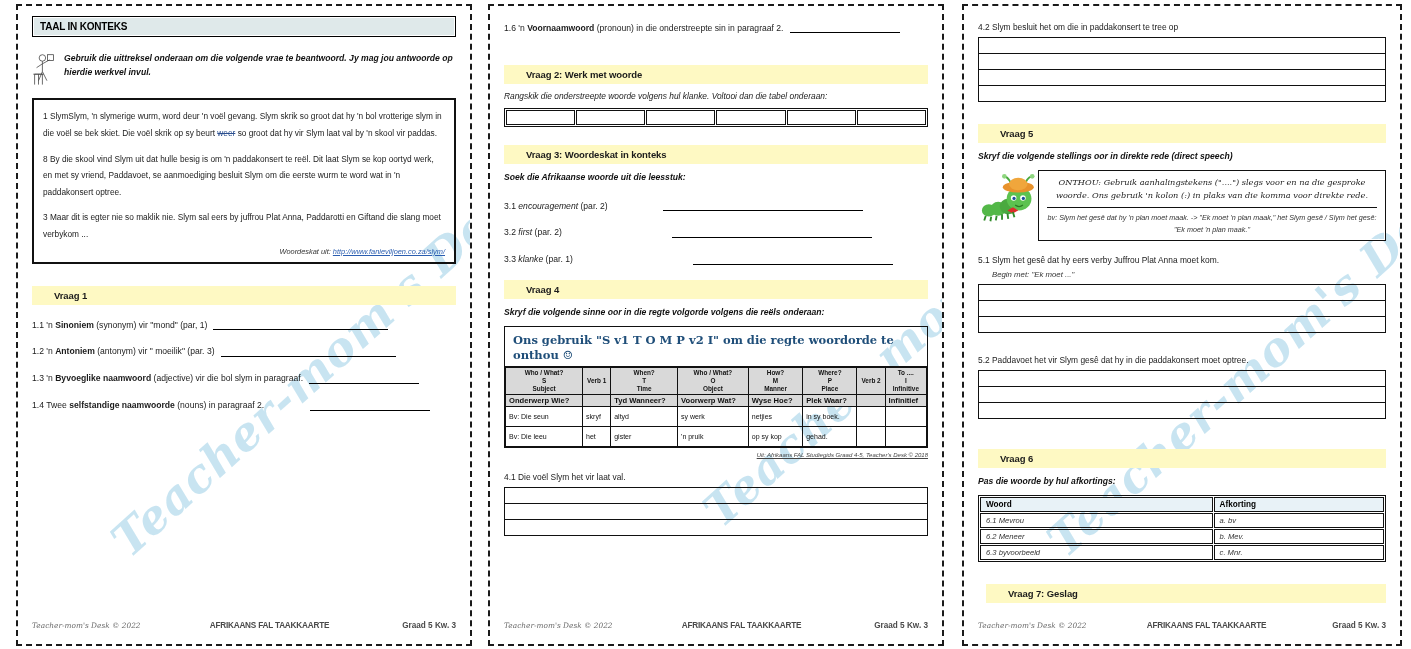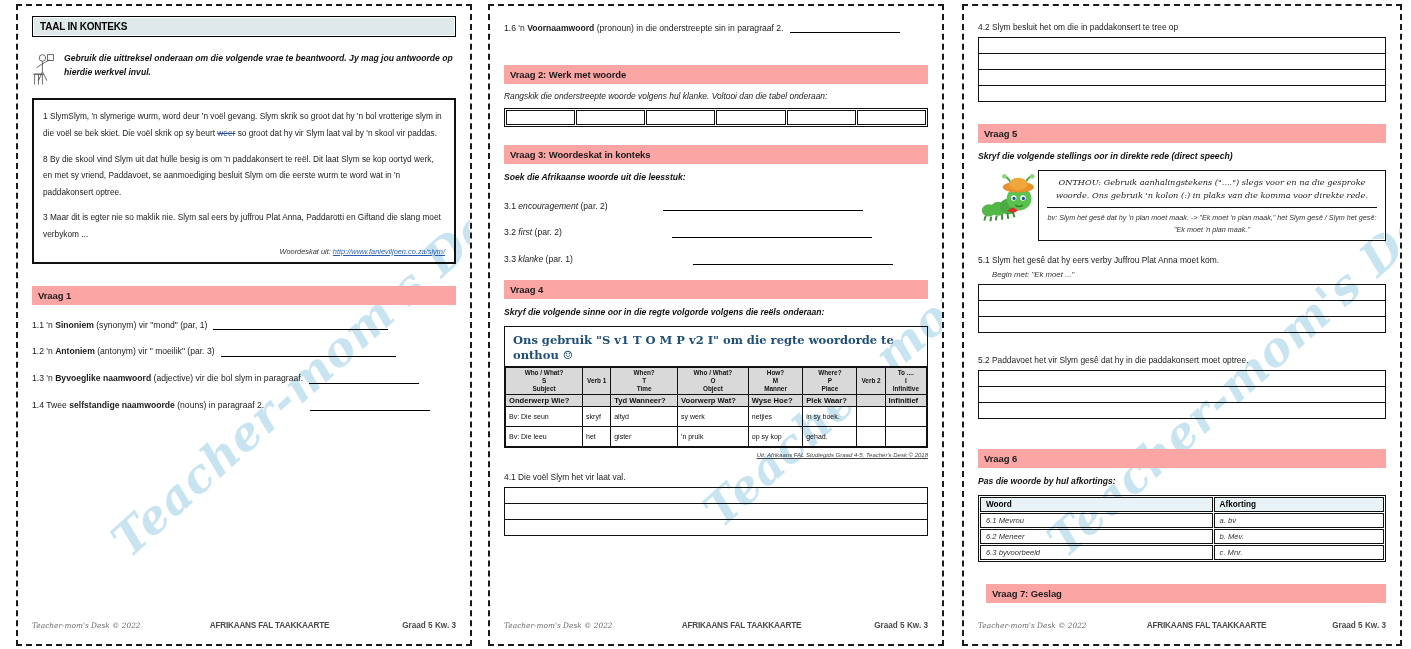--- a/index.html
+++ b/index.html
@@ -42,25 +42,25 @@
     pointer-events:none;
     opacity:.85;
     letter-spacing:1px;
   }
   .wm1{font-size:46px;transform:rotate(-42deg);left:30px;top:330px;}
   .wm2{font-size:46px;transform:rotate(-42deg);left:150px;top:300px;}
   .wm3{font-size:46px;transform:rotate(-42deg);left:20px;top:330px;}
 
   
   .band{
-    background:#fca5a5;
+    background:#fef9c3;
     font-size:9.5px;
     font-weight:bold;
     color:#1b1b1b;
-    padding:4px 6px;
+    padding:4px 22px;
     margin:0 0 6px 0;
     letter-spacing:-.1px;
   }
   .title-box{
     border:1px solid #000;
     background:#dfe9ea;
     padding:4px 7px;
     font-size:10px;
     font-weight:bold;
     letter-spacing:-.2px;

